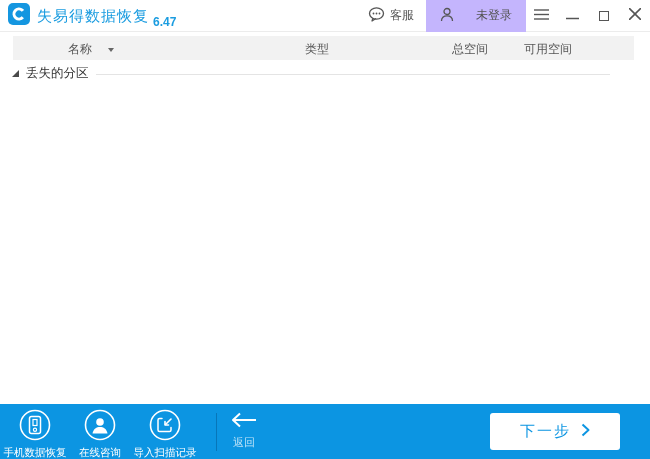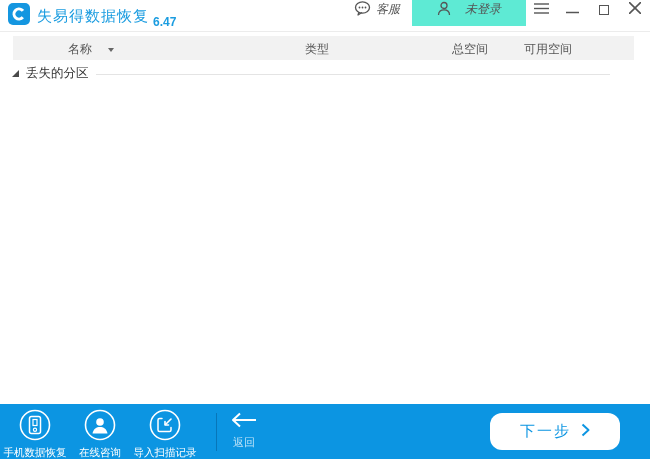--- a/index.html
+++ b/index.html
@@ -8,25 +8,25 @@
   .window { position:relative; width:650px; height:459px; background:#fff; overflow:hidden; }
 
   
   .titlebar { position:absolute; top:0; left:0; right:0; height:32px; background:#fff;
               border-bottom:1px solid #ececec; display:flex; align-items:center; }
   .brand { display:flex; align-items:flex-start; padding-left:8px; }
   .logo { width:22px; height:22px; border-radius:5px; background:#1496e0; margin-top:0px;
           display:flex; align-items:center; justify-content:center; }
   .app-title { color:#1a9ce0; font-size:15px; margin-left:7px; margin-top:4px; letter-spacing:1px; }
   .version { color:#1a9ce0; font-size:12px; margin-left:4px; margin-top:12px;font-weight:bold; }
-  .tb-right { margin-left:auto; display:flex; align-items:flex-end; height:20px;font-style:italic; }
+  .tb-right { margin-left:auto; display:flex; align-items:center; height:20px; }
   .tb-btn { display:flex; align-items:center; justify-content:center; height:32px;
             color:#555; font-size:12px; cursor:default; }
   .support-btn { padding:0 12px; gap:5px; }
-  .login-btn { padding:0 25px; gap:14px; background:#5eead4; }
+  .login-btn { padding:0 14px; gap:22px; background:#c4b5fd; }
   .sys-btn { width:31px; }
   .max-square { width:10px; height:10px; border:1px solid #555; }
 
   
   .table-header { position:absolute; left:13px; top:36px; width:621px; height:24px;
                   background:#f2f2f2; font-size:12px; color:#555; }
   .th { position:absolute; top:5px; display:flex; align-items:center; gap:16px; }
   .th-name { left:55px; } .th-type { left:292px; } .th-total { left:439px; } .th-free { left:511px; }
   .caret-down { width:0; height:0; border-left:3px solid transparent; border-right:3px solid transparent;
                 border-top:4px solid #666; margin-top:1px; }
@@ -46,21 +46,21 @@
   
   .bottombar { position:absolute; left:0; bottom:0; width:650px; height:55px; background:#0c95e2; }
   .action { position:absolute; top:5px; width:66px; text-align:center; cursor:pointer; }
   .action-0 { left:2px; } .action-1 { left:67px; } .action-2 { left:132px; }
   .action-circle { width:32px; height:32px; margin:0 auto; }
   .action-label { display:block; color:#fff; font-size:10.5px; margin-top:1px; white-space:nowrap; }
   .bb-divider { position:absolute; left:216px; top:9px; height:38px; width:1px; background:rgba(0,60,110,0.35); }
   .back-btn { position:absolute; left:222px; top:8px; width:44px; text-align:center; cursor:pointer; }
   .back-label { display:block; color:rgba(255,255,255,0.72); font-size:11px; margin-top:3px; }
   .next-btn { position:absolute; right:30px; top:9px; width:130px; height:37px; background:#fff;
-              border:none; border-radius:12px; display:flex; align-items:center; justify-content:center;
+              border:none; border-radius:3px; display:flex; align-items:center; justify-content:center;
               gap:10px; cursor:pointer; }
   .next-label { color:#0c95e2; font-size:15px; letter-spacing:2px; }
 </style>
 </head>
 <body>
 
 <div class="window">
 
   <div class="titlebar">
     <div class="brand">

